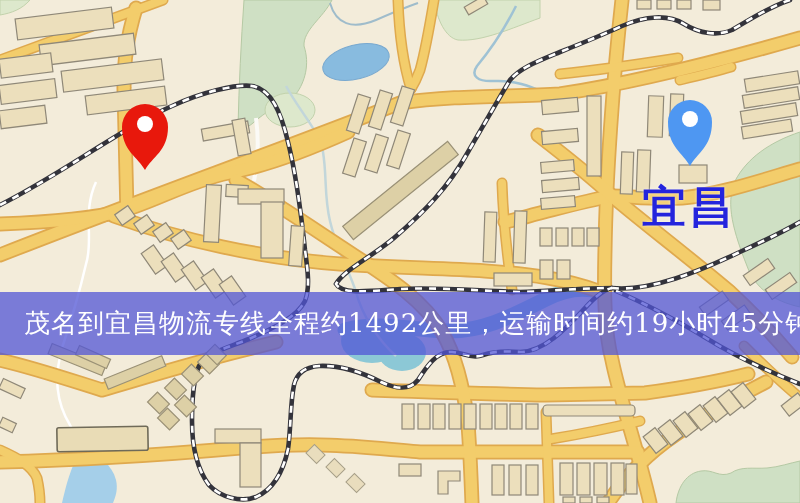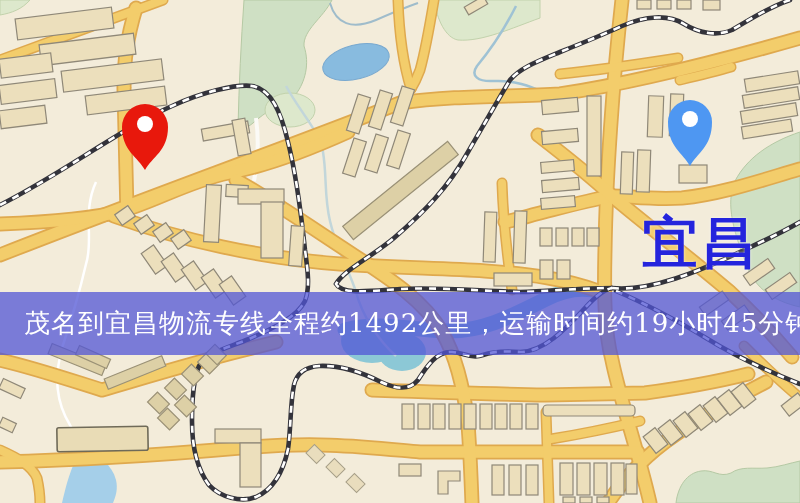--- a/index.html
+++ b/index.html
@@ -15,21 +15,21 @@
   .casing use{stroke:#dfa94e;fill:none;stroke-linecap:round;stroke-linejoin:round;}
   .asphalt use{stroke:#f3cd6b;fill:none;stroke-linecap:round;stroke-linejoin:round;}
   .casing .mainW{stroke-width:15;} .casing .minW{stroke-width:11;}
   .asphalt .mainW{stroke-width:11.5;} .asphalt .minW{stroke-width:8;}
   .rail-base{fill:none;stroke:#33333b;stroke-width:4.6;stroke-linecap:round;}
   .rail-dash{fill:none;stroke:#ffffff;stroke-width:2.6;stroke-dasharray:7 7;}
   .city-label{position:absolute;font-weight:bold;letter-spacing:3px;
       font-family:"DejaVu Sans","Liberation Sans",sans-serif;
       text-shadow:0 0 3px rgba(255,255,255,.65);white-space:nowrap;}
   #origin-label{left:86px;top:172px;font-size:47px;}
-  #destination-label{left:642px;top:178px;font-size:56px;margin-top:28px;}
+  #destination-label{left:642px;top:178px;font-size:44px;}
   #banner{position:absolute;left:0;top:292px;width:800px;height:63px;
       display:flex;align-items:center;box-sizing:border-box;padding-left:24px;}
   #banner .txt{font-family:"DejaVu Serif","Liberation Serif",serif;
       font-size:26px;letter-spacing:1px;white-space:nowrap;}
 </style>
 </head>
 <body>
 
 <div id="stage">
 

